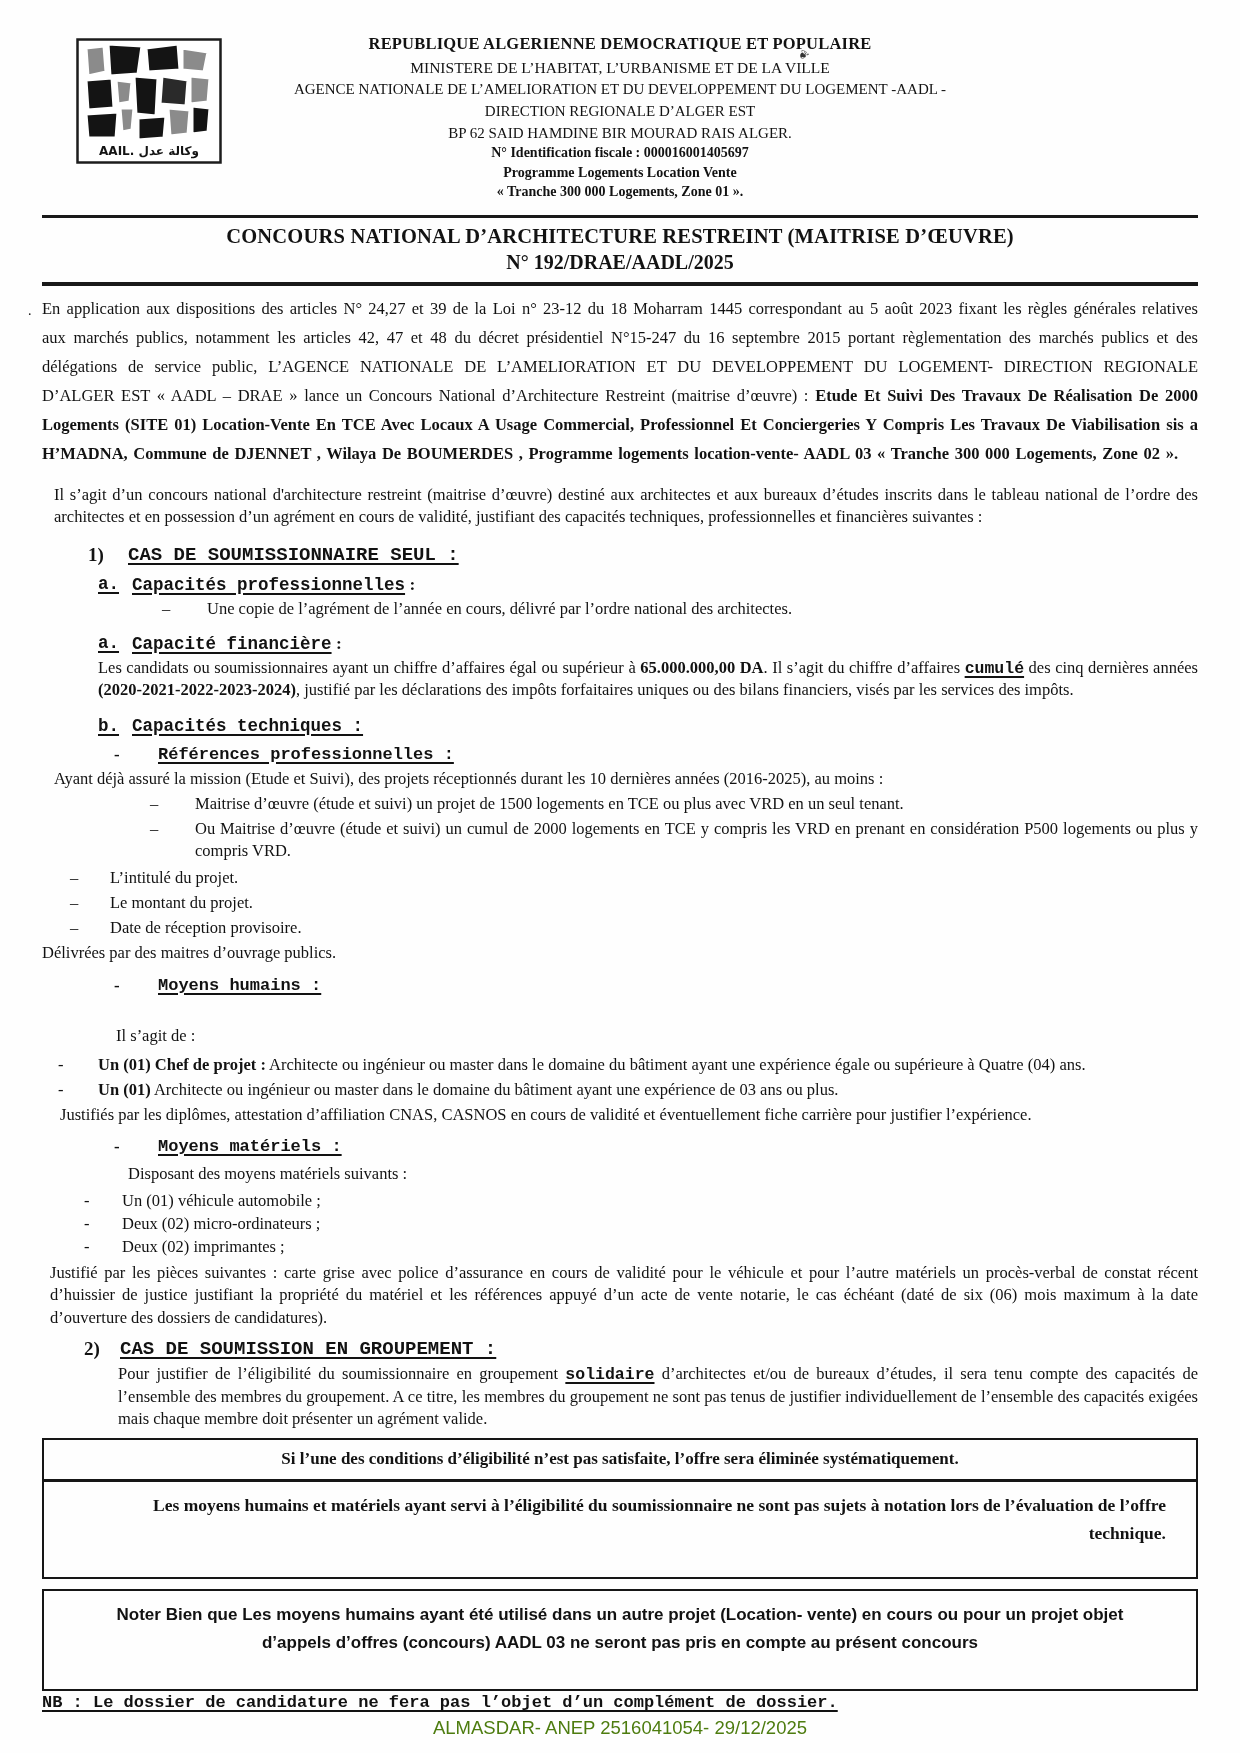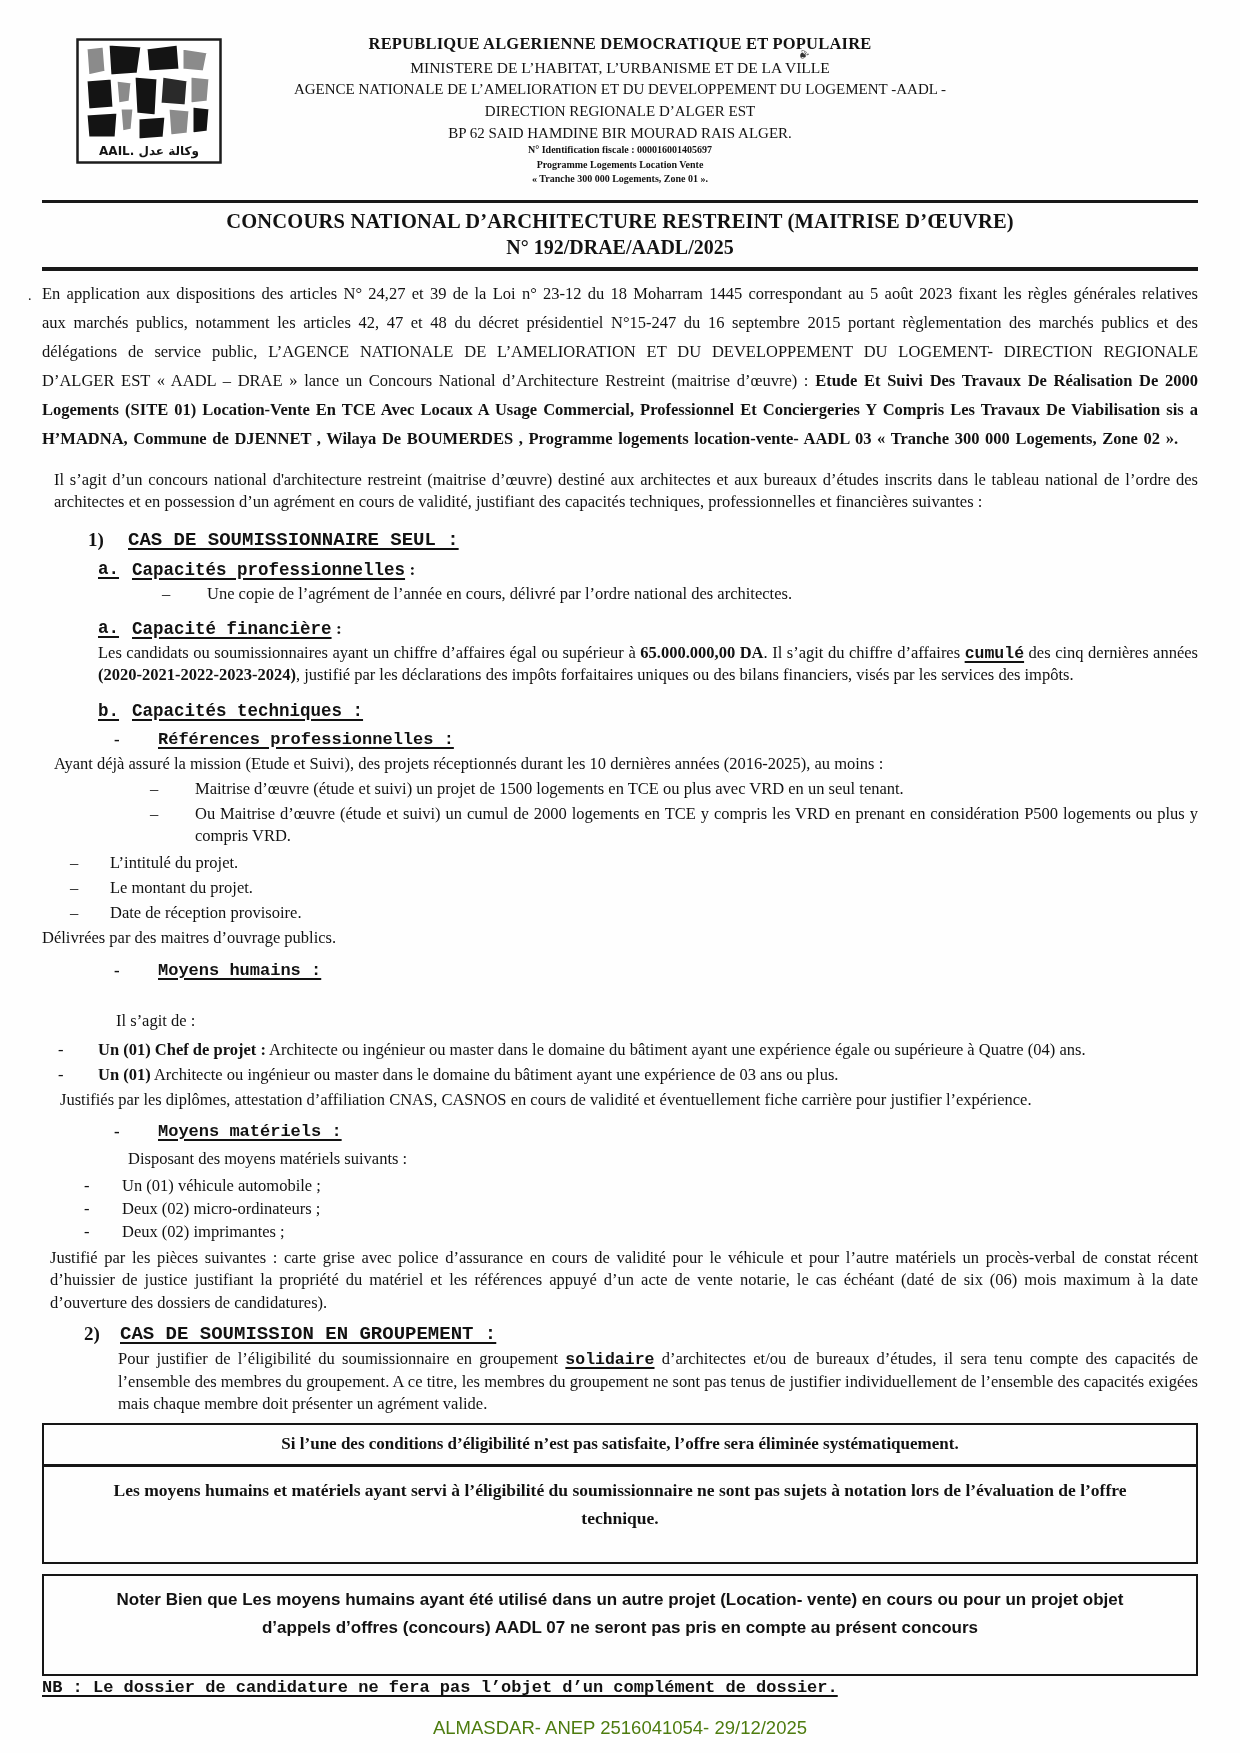--- a/index.html
+++ b/index.html
@@ -14,21 +14,21 @@
   .just{text-align:justify;}
 
   
   .hdr{position:relative;text-align:center;line-height:1.25;}
   .logo{position:absolute;left:34px;top:4px;width:146px;height:126px;}
   .hl1{font-weight:bold;font-size:16.5px;letter-spacing:.2px;}
   .hl2{font-size:15.5px;margin-top:3px;}
   .hl3{font-size:15px;margin-top:3px;}
   .hl4{font-size:15px;margin-top:3px;}
   .hl5{font-size:15px;margin-top:3px;}
-  .hsm{font-weight:bold;font-size:10px;margin-top:2px;text-align:center;}
+  .hsm{font-weight:bold;font-size:14px;margin-top:2px;text-align:center;}
   .hdr-mark{position:absolute;right:390px;top:14px;font-size:12px;color:#333;transform:rotate(40deg);}
 
   .rule{height:3px;background:#191919;border:0;margin:0;}
   .rule.thick{height:4px;}
   .rule1{margin-top:14px;}
   .title{font-size:20.5px;font-weight:bold;letter-spacing:.2px;margin:7px 0 3px;}
   .title2{font-size:20px;font-weight:bold;margin:2px 0 8px;}
 
   .intro{position:relative;font-size:16.5px;line-height:29px;margin-top:8px;word-spacing:1.5px;}
   .intro .stray{position:absolute;left:-14px;top:2px;font-size:14px;}
@@ -56,21 +56,21 @@
   .hjustif{margin:3px 0 2px;padding-left:18px;}
   .disposant{padding-left:86px;margin:6px 0 4px;}
   .mitem{display:flex;font-size:16.5px;line-height:23px;}
   .mitem .m{flex:0 0 38px;margin-left:42px;}
   .mjustif{margin:4px 0 6px;padding-left:8px;line-height:22.5px;}
   .grp-p{font-size:16.5px;line-height:22px;padding-left:76px;margin:2px 0 8px;}
 
   .boxgroup{border:2.5px solid #161616;}
   .box1{font-size:17px;font-weight:bold;text-align:center;padding:9px 30px 10px;border-radius:10px;}
   .boxdiv{height:3px;background:#161616;}
-  .box2{font-size:17.5px;font-weight:bold;text-align:center;padding:9px 30px 30px;line-height:1.6;}
+  .box2{font-size:17.5px;font-weight:bold;text-align:right;padding:9px 30px 30px;line-height:1.6;}
   .box3{border:2.5px solid #161616;margin-top:10px;font-family:"Liberation Sans", sans-serif;
         font-size:17px;font-weight:bold;text-align:center;padding:10px 60px 32px;line-height:1.65;}
   .nb{font-size:17px;font-weight:bold;margin-top:1px;}
   .footer{position:absolute;left:0;right:0;bottom:14px;text-align:center;
           font-family:"Liberation Sans", sans-serif;font-size:18.5px;color:#4d7c0f;}
 </style>
 </head>
 <body>
 
 <div class="page">
@@ -218,19 +218,19 @@
   </div>
   <p class="grp-p just">
     <span>Pour justifier de l’éligibilité du soumissionnaire en groupement </span><span class="b u">solidaire</span><span> d’architectes et/ou de bureaux d’études, il sera tenu compte des capacités de l’ensemble des membres du groupement. A ce titre, les membres du groupement ne sont pas tenus de justifier individuellement de l’ensemble des capacités exigées mais chaque membre doit présenter un agrément valide.</span>
   </p>
 
   <div class="boxgroup">
     <div class="box1">Si l’une des conditions d’éligibilité n’est pas satisfaite, l’offre sera éliminée systématiquement.</div>
     <div class="boxdiv"></div>
     <div class="box2">Les moyens humains et matériels ayant servi à l’éligibilité du soumissionnaire ne sont pas sujets à notation lors de l’évaluation de l’offre technique.</div>
   </div>
-  <div class="box3">Noter Bien que Les moyens humains ayant été utilisé dans un autre projet (Location- vente) en cours ou pour un projet objet d’appels d’offres (concours) AADL 07 ne seront pas pris en compte au présent concours</div>
+  <div class="box3">Noter Bien que Les moyens humains ayant été utilisé dans un autre projet (Location- vente) en cours ou pour un projet objet d’appels d’offres (concours) AADL 03 ne seront pas pris en compte au présent concours</div>
 
   <div class="nb"><span class="u">NB : Le dossier de candidature ne fera pas l’objet d’un complément de dossier.</span></div>
 
   <div class="footer">ALMASDAR- ANEP 2516041054- 29/12/2025</div>
 
 </div>
 
 </body></html>

